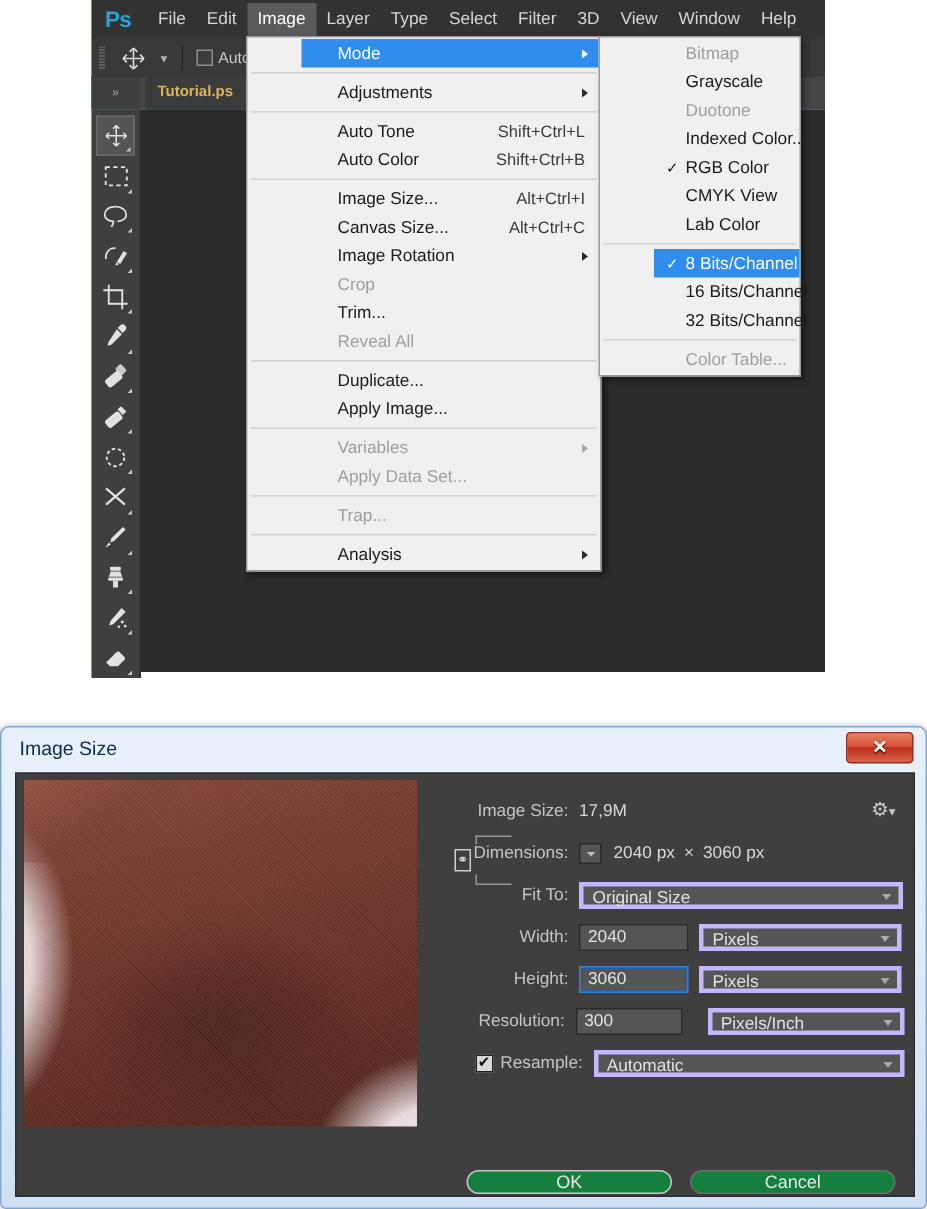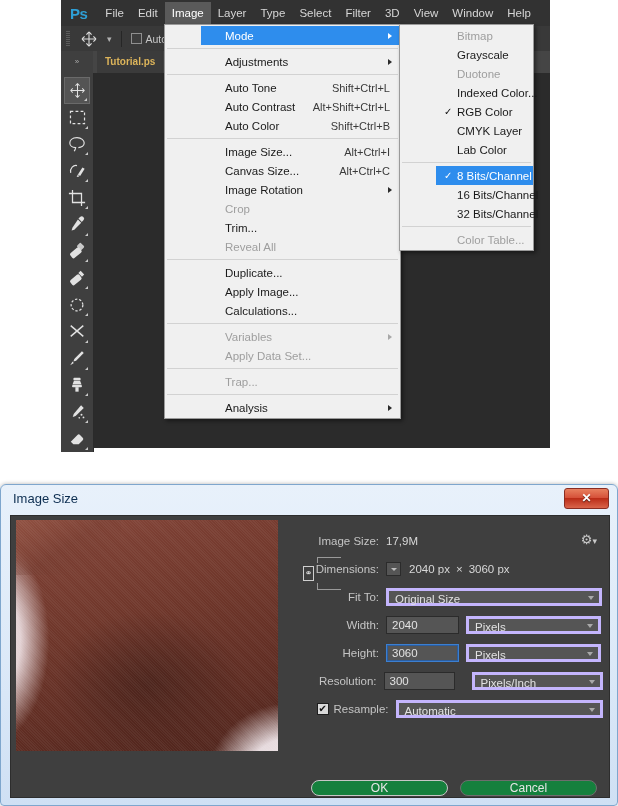--- a/index.html
+++ b/index.html
@@ -327,24 +327,20 @@
     <div class="mi">
       <span>Adjustments</span>
       <i class="arrow"></i>
     </div>
     <div class="msep"></div>
     <div class="mi">
       <span>Auto Tone</span>
       <span class="sc">Shift+Ctrl+L</span>
     </div>
     <div class="mi">
-      <span>Auto Contrast</span>
-      <span class="sc">Alt+Shift+Ctrl+L</span>
-    </div>
-    <div class="mi">
       <span>Auto Color</span>
       <span class="sc">Shift+Ctrl+B</span>
     </div>
     <div class="msep"></div>
     <div class="mi">
       <span>Image Size...</span>
       <span class="sc">Alt+Ctrl+I</span>
     </div>
     <div class="mi">
       <span>Canvas Size...</span>
@@ -363,23 +359,20 @@
     <div class="mi dis">
       <span>Reveal All</span>
     </div>
     <div class="msep"></div>
     <div class="mi">
       <span>Duplicate...</span>
     </div>
     <div class="mi">
       <span>Apply Image...</span>
     </div>
-    <div class="mi">
-      <span>Calculations...</span>
-    </div>
     <div class="msep"></div>
     <div class="mi dis">
       <span>Variables</span>
       <i class="arrow"></i>
     </div>
     <div class="mi dis">
       <span>Apply Data Set...</span>
     </div>
     <div class="msep"></div>
     <div class="mi dis">
@@ -403,21 +396,21 @@
       <span>Duotone</span>
     </div>
     <div class="mi">
       <span>Indexed Color...</span>
     </div>
     <div class="mi">
       <span class="chk">✓</span>
       <span>RGB Color</span>
     </div>
     <div class="mi">
-      <span>CMYK Layer</span>
+      <span>CMYK View</span>
     </div>
     <div class="mi">
       <span>Lab Color</span>
     </div>
     <div class="msep"></div>
     <div class="mi hl">
       <span class="chk" style="color: rgb(255, 255, 255);">✓</span>
       <span>8 Bits/Channel</span>
     </div>
     <div class="mi">

